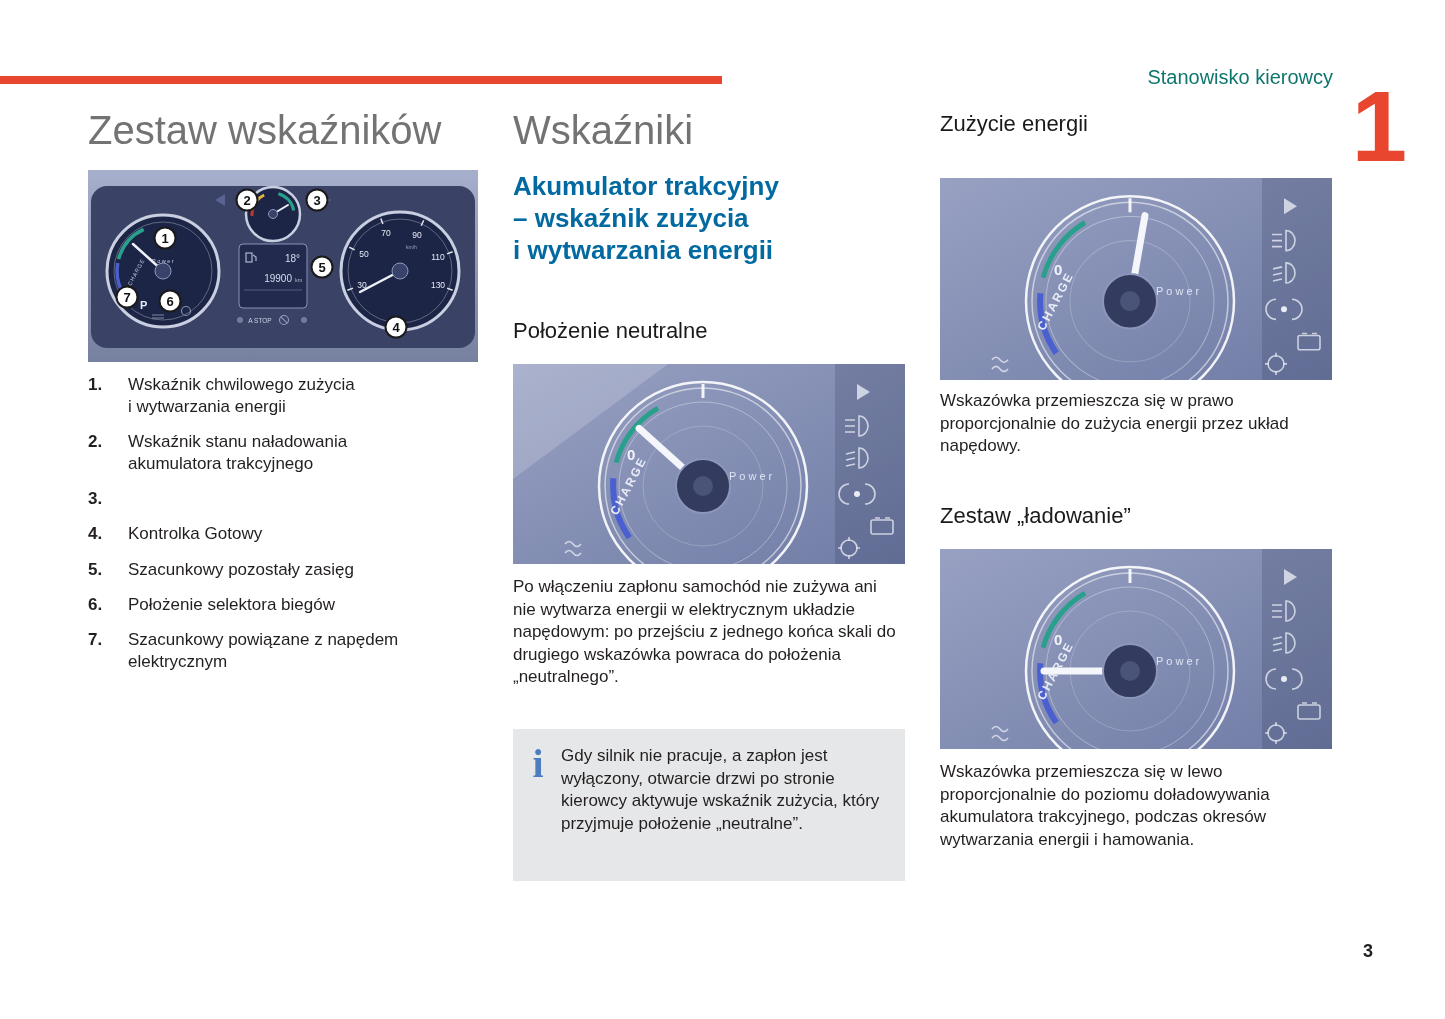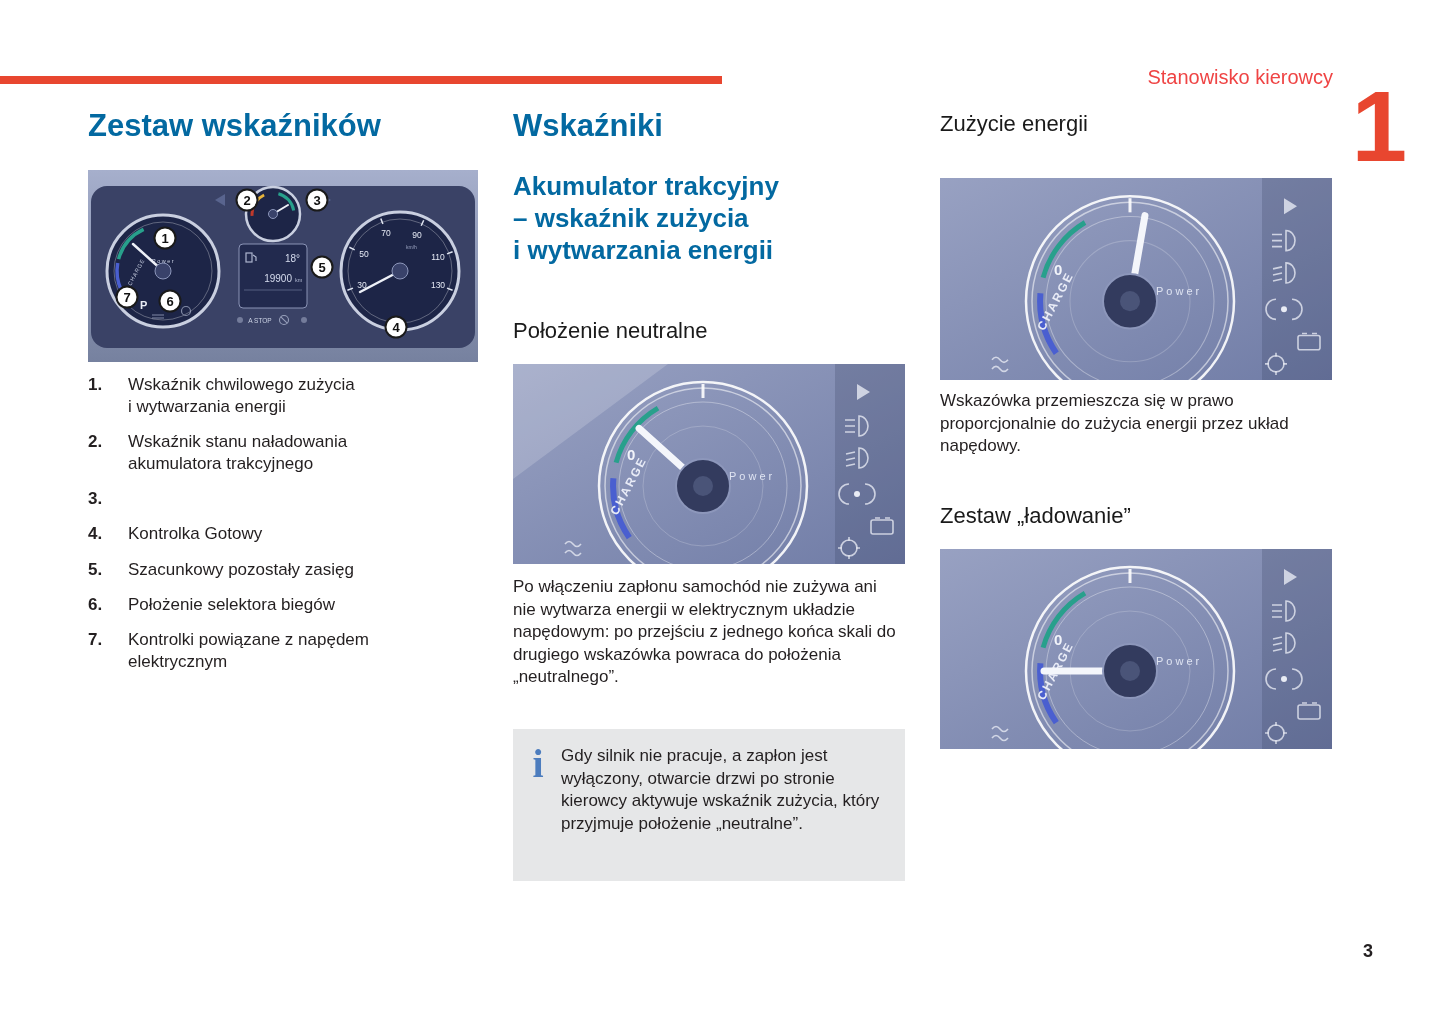--- a/index.html
+++ b/index.html
@@ -1,23 +1,23 @@
 <!DOCTYPE html>
 <html><head>
 <meta charset="utf-8">
 <style>
   *{box-sizing:border-box}
   html,body{margin:0;padding:0}
   body{font-family:"Liberation Sans",sans-serif;color:#231f20;background:#ffffff}
   .page{position:relative;width:1445px;height:1019px;background:#ffffff;overflow:hidden}
   .abs{position:absolute}
   .red-bar{left:0;top:76px;width:722px;height:8px;background:#e8462f}
-  .breadcrumb{top:66px;right:112px;font-size:20px;color:#ef4444}
+  .breadcrumb{top:66px;right:112px;font-size:20px;color:#0f766e}
   .chapter-num{top:80px;right:38px;font-size:100px;font-weight:700;color:#e8462f;line-height:0.92}
-  .col-title{font-size:31px;color:#0369a1;font-weight:700}
+  .col-title{font-size:40px;color:#737373;font-weight:400}
   .t1{left:88px;top:108px}
   .t2{left:513px;top:108px}
   .h2{left:513px;top:170px;font-size:26px;font-weight:700;line-height:1.24;white-space:pre-line;color:#0369a1}
   .h3{font-size:22px;font-weight:400;color:#1a1a1a}
   .sub-neutral{left:513px;top:318px}
   .h-col3a{left:940px;top:111px}
   .h-col3b{left:940px;top:503px}
   .img{overflow:hidden;background:#8a94b8}
   .cluster{left:88px;top:170px;width:390px;height:192px}
   .g-neutral{left:513px;top:364px;width:392px;height:200px}
@@ -188,21 +188,21 @@
     <div class="list-row">
         <div class="list-num">5.</div>
         <div class="list-text">Szacunkowy pozostały zasięg</div>
       </div>
     <div class="list-row">
         <div class="list-num">6.</div>
         <div class="list-text">Położenie selektora biegów</div>
       </div>
     <div class="list-row">
         <div class="list-num">7.</div>
-        <div class="list-text">Kontrolki powiązane z napędem
+        <div class="list-text">Szacunkowy powiązane z napędem
 elektrycznym</div>
       </div>
   </div>
 
   <div class="abs col-title t2">Wskaźniki</div>
   <div class="abs h2">Akumulator trakcyjny
 – wskaźnik zużycia
 i wytwarzania energii</div>
   <div class="abs h3 sub-neutral">Położenie neutralne</div>
 
@@ -380,16 +380,17 @@
           <g>
             <circle cx="336" cy="184" r="8"></circle>
             <path d="M336 173 v4 M336 191 v4 M325 184 h4 M343 184 h4"></path>
           </g>
           <g>
             <path d="M52 180 q4 -5 8 0 t8 0 M52 189 q4 -5 8 0 t8 0"></path>
           </g>
         </g>
       </svg>
     </div>
+  <div class="abs para p-col3b">Wskazówka przemieszcza się w lewo proporcjonalnie do poziomu doładowywania akumulatora trakcyjnego, podczas okresów wytwarzania energii i hamowania.</div>
 
   <div class="abs page-num">3</div>
 
 </div>
 
 </body></html>

